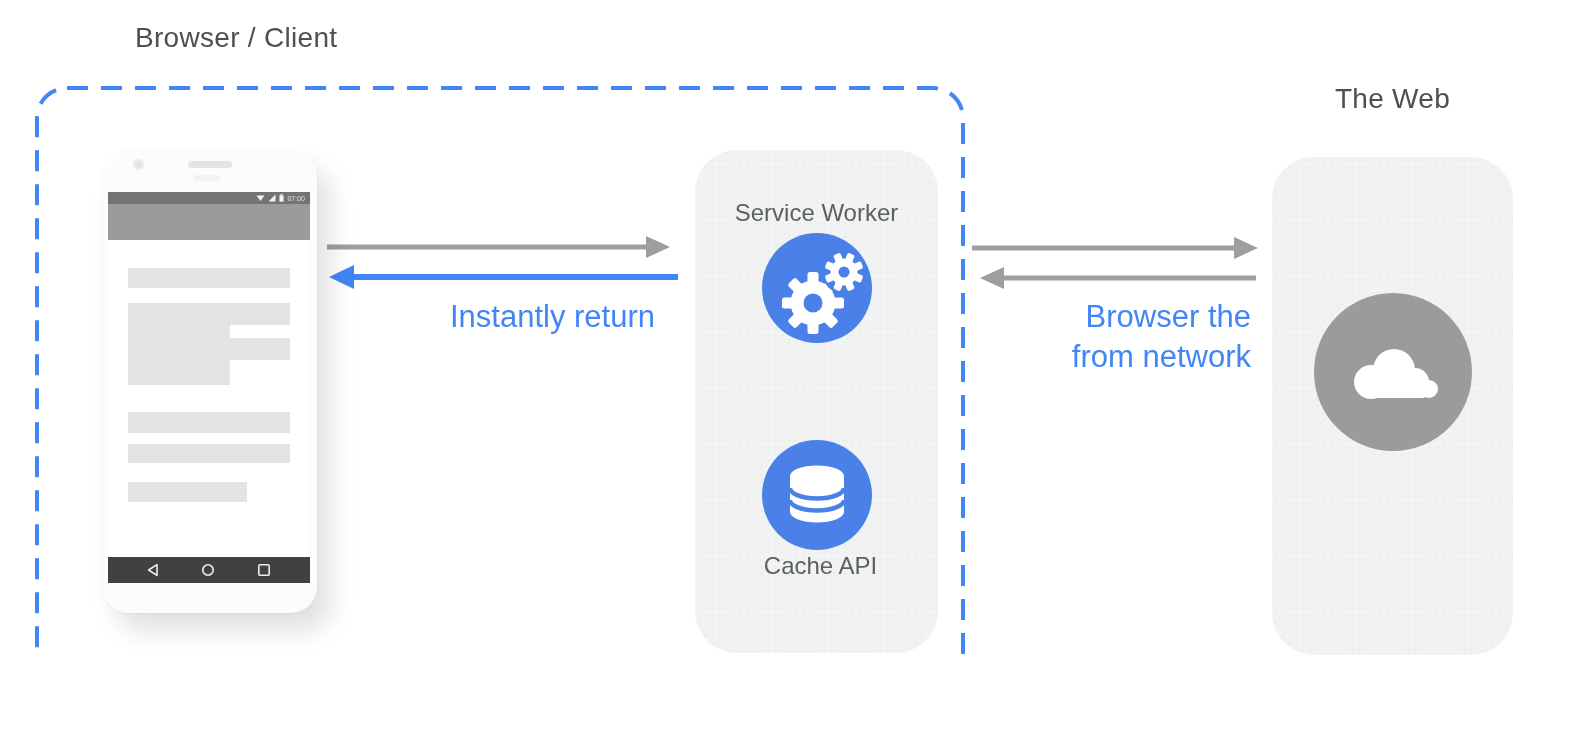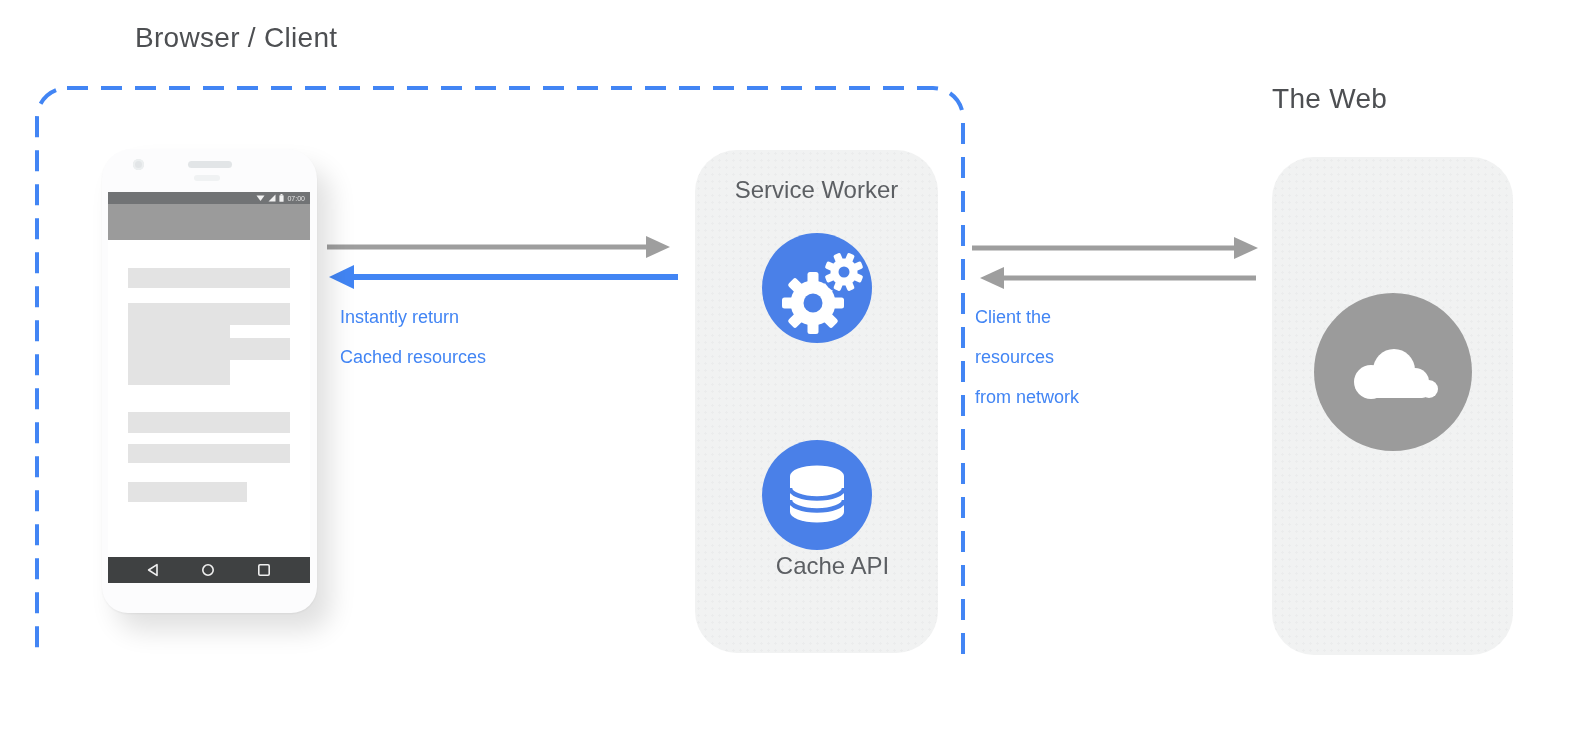--- a/index.html
+++ b/index.html
@@ -14,38 +14,38 @@
   .overlay { position:absolute; left:0; top:0; width:1584px; height:730px; pointer-events:none; }
   .dash-rect { fill:none; stroke:var(--c-blue); stroke-width:4; stroke-dasharray:21 13; }
   .shaft-gray { stroke:var(--c-gray-arrow); stroke-width:5; }
   .head-gray  { fill:var(--c-gray-arrow); }
   .shaft-blue { stroke:var(--c-blue); stroke-width:6; }
   .head-blue  { fill:var(--c-blue); }
 
   
   .diagram-title { position:absolute; font-size:28px; color:var(--c-title-text); letter-spacing:.3px; }
   .browser-title { left:135px; top:22px; }
-  .web-title { left:1272px; top:83px; width:241px; }
-
-  
-  .note { position:absolute; color:var(--c-blue); font-size:18px; line-height:40px; text-align:left; }
+  .web-title { left:1272px; top:83px; width:241px; text-align:center; }
+
+  
+  .note { position:absolute; color:var(--c-blue); font-size:31px; line-height:40px; text-align:right; }
   .note-left  { left:340px; top:297px; width:315px; }
   .note-right { left:975px; top:297px; width:276px; }
 
   
   .panel {
     position:absolute; background-color:var(--c-panel-bg);
     background-image:radial-gradient(rgba(120,120,130,0.05) 1px, transparent 1.3px);
     background-size:7px 7px; border-radius:42px;
   }
   .sw-panel  { left:695px; top:150px; width:243px; height:503px; }
   .web-panel { left:1272px; top:157px; width:241px; height:498px; }
 
-  .panel-title { margin-top:26px; text-align:center; font-size:24px; color:var(--c-label-text); }
-  .panel-label { position:absolute; left:16px; top:552px; width:100%; text-align:center; font-size:24px; color:var(--c-label-text); }
+  .panel-title { margin-top:49px; text-align:center; font-size:24px; color:var(--c-label-text); }
+  .panel-label { position:absolute; left:4px; top:552px; width:100%; text-align:center; font-size:24px; color:var(--c-label-text); }
   .sw-panel .panel-label { top:402px; }
 
   .icon-circle { position:absolute; left:50%; transform:translateX(-50%); border-radius:50%; }
   .circle-blue { background:var(--c-icon-blue); width:110px; height:110px; }
   .circle-gear { top:83px; }
   .circle-db   { top:290px; }
   .circle-gray { background:var(--c-circle-gray); width:158px; height:158px; top:136px;
                  display:flex; align-items:center; justify-content:center; }
 
   
@@ -154,21 +154,20 @@
         </svg>
         <svg width="14" height="14" viewBox="0 0 14 14">
           <rect x="1.8" y="1.8" width="10.4" height="10.4" rx="1.2" fill="none" stroke="#efefef" stroke-width="1.6"></rect>
         </svg>
       </div>
     </div>
   </div>
 
   <div class="note note-left">
     <div>Instantly return</div>
-    <div>Cached resources</div>
   </div>
 
   <div class="panel sw-panel">
     <div class="panel-title">Service Worker</div>
     <div class="icon-circle circle-blue circle-gear">
       <svg width="110" height="110" viewBox="0 0 110 110">
 
         <g transform="translate(51,70)" fill="#ffffff">
           <g>
             <rect x="-5.5" y="-31" width="11" height="14" rx="2.5"></rect>
@@ -210,22 +209,21 @@
           <ellipse cx="55" cy="36" rx="27" ry="10.5"></ellipse>
         </g>
         <path d="M28 48 A27 10.5 0 0 0 82 48" fill="none" stroke="var(--c-icon-blue)" stroke-width="4.5"></path>
         <path d="M28 60 A27 10.5 0 0 0 82 60" fill="none" stroke="var(--c-icon-blue)" stroke-width="4.5"></path>
       </svg>
     </div>
     <div class="panel-label">Cache API</div>
   </div>
 
   <div class="note note-right">
-    <div>Client the</div>
-    <div>resources</div>
+    <div>Browser the</div>
     <div>from network</div>
   </div>
 
   <div class="panel web-panel">
     <div class="icon-circle circle-gray">
       <svg width="104" height="72" viewBox="0 0 104 72">
         <g fill="#ffffff">
           <circle cx="30" cy="46" r="17"></circle>
           <circle cx="53" cy="34" r="21"></circle>
           <circle cx="74" cy="46" r="14"></circle>

